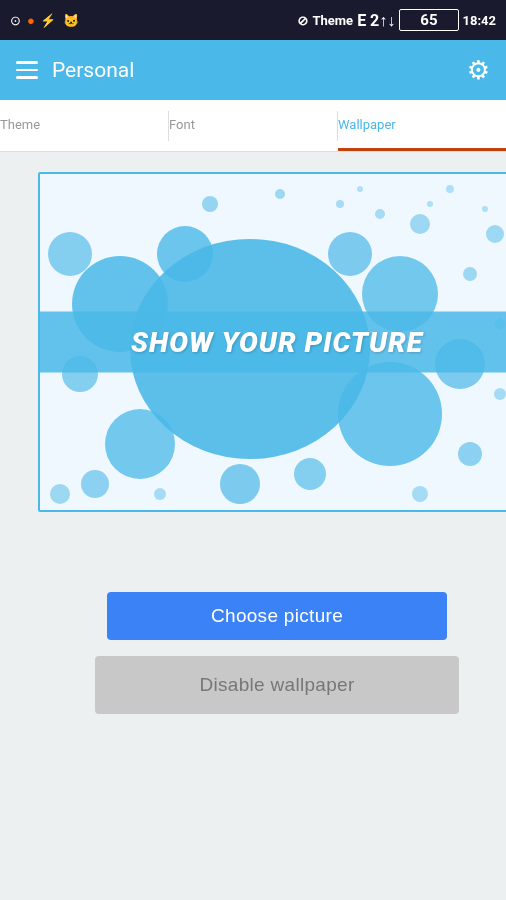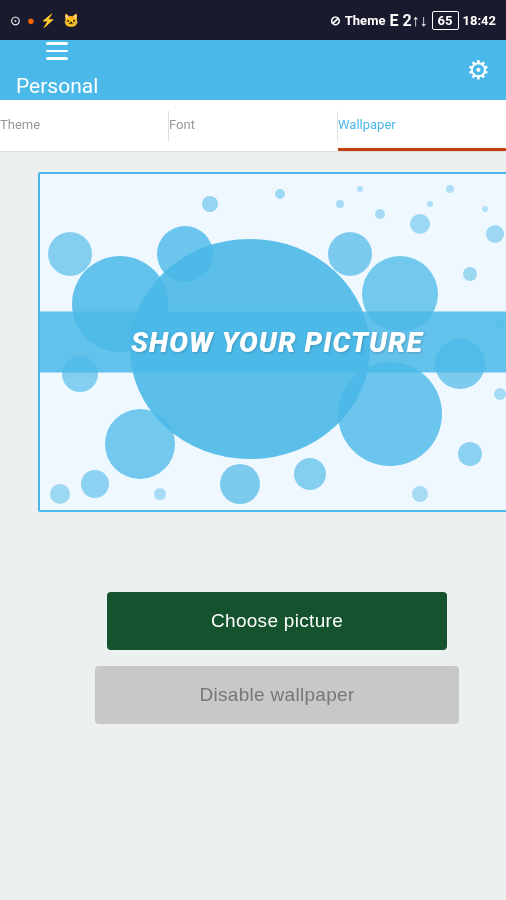--- a/index.html
+++ b/index.html
@@ -45,21 +45,20 @@
       background: #4ab8e8;
       display: flex;
       align-items: center;
       justify-content: space-between;
       padding: 0 16px;
     }
     .header-left {
       display: flex;
       align-items: center;
       gap: 14px;
-      flex-direction: column;
     }
     .hamburger-icon {
       display: flex;
       flex-direction: column;
       gap: 5px;
       cursor: pointer;
     }
     .hamburger-icon span {
       display: block;
       width: 22px;
@@ -167,22 +166,22 @@
       width: 100%;
       display: flex;
       flex-direction: column;
       align-items: center;
       gap: 16px;
       margin-top: 60px;
     }
 
     .btn-choose-picture {
       width: 340px;
-      height: 58px;
-      background: #14532d;
+      height: 48px;
+      background: #3b82f6;
       border: none;
       border-radius: 4px;
       color: white;
       font-size: 19px;
       font-weight: 400;
       cursor: pointer;
       letter-spacing: 0.3px;
       text-align: center;
     }
     .btn-disable-wallpaper {
@@ -205,21 +204,21 @@
   <div class="status-bar-left">
     <span>⊙</span>
     <span style="color:#f60">●</span>
     <span>⚡</span>
     <span>🐱</span>
   </div>
   <div class="status-bar-right">
     <span>⊘</span>
     <span>Theme</span>
     <span style="font-size:16px">E 2↑↓</span>
-    <span style="font-size:13px;border:1px solid white;padding:1px 5px;border-radius:2px">65</span>
+    <span style="font-size:15px;border:1px solid white;padding:1px 20px;border-radius:2px">65</span>
     <span>18:42</span>
   </div>
 </div>
 
 <div class="app-header">
   <div class="header-left">
     <div class="hamburger-icon">
       <span></span>
       <span></span>
       <span></span>

